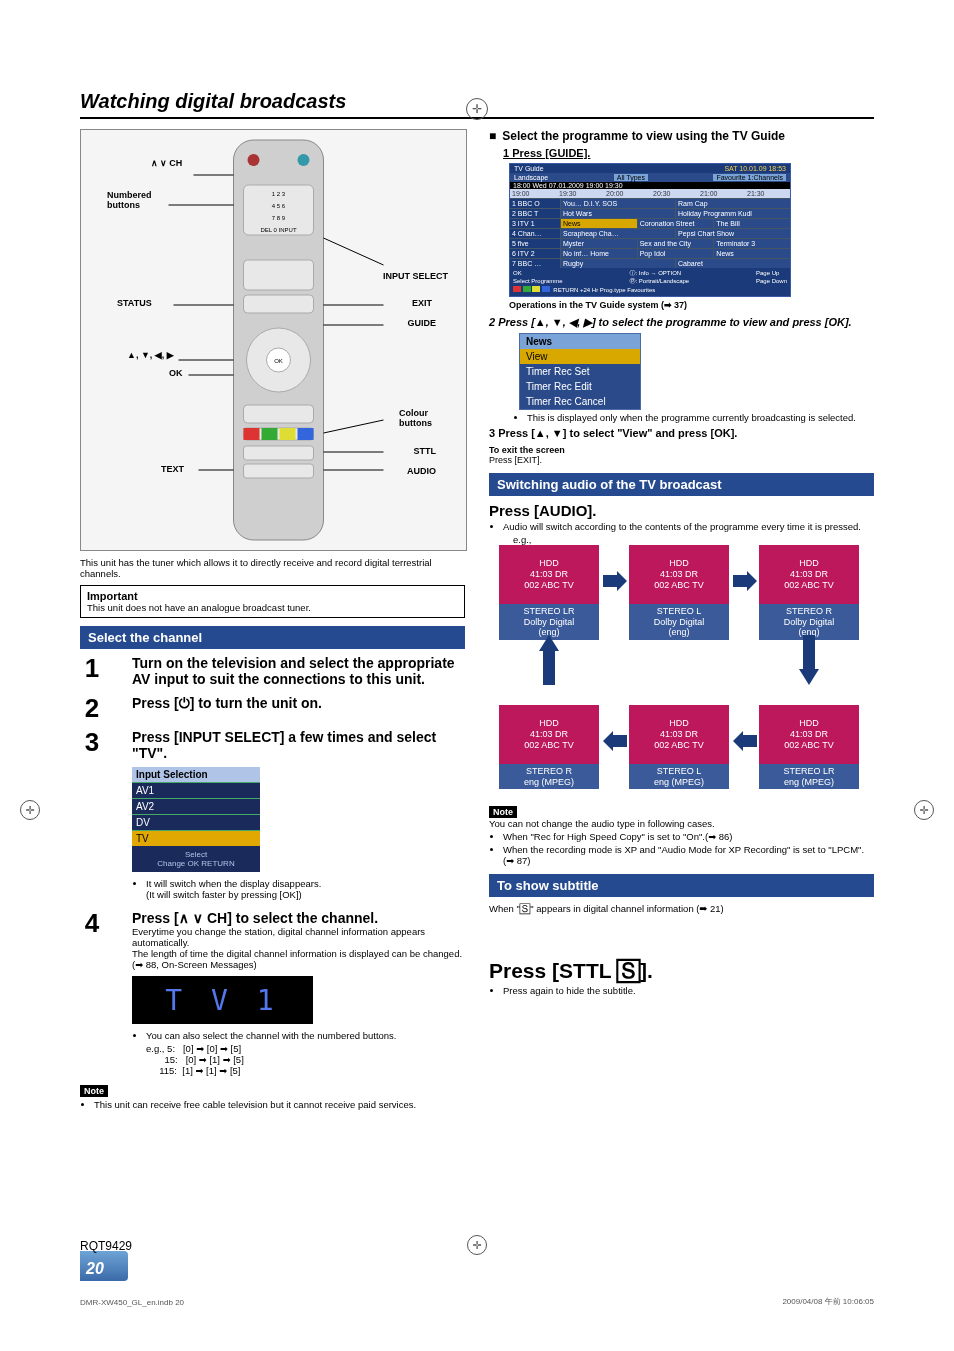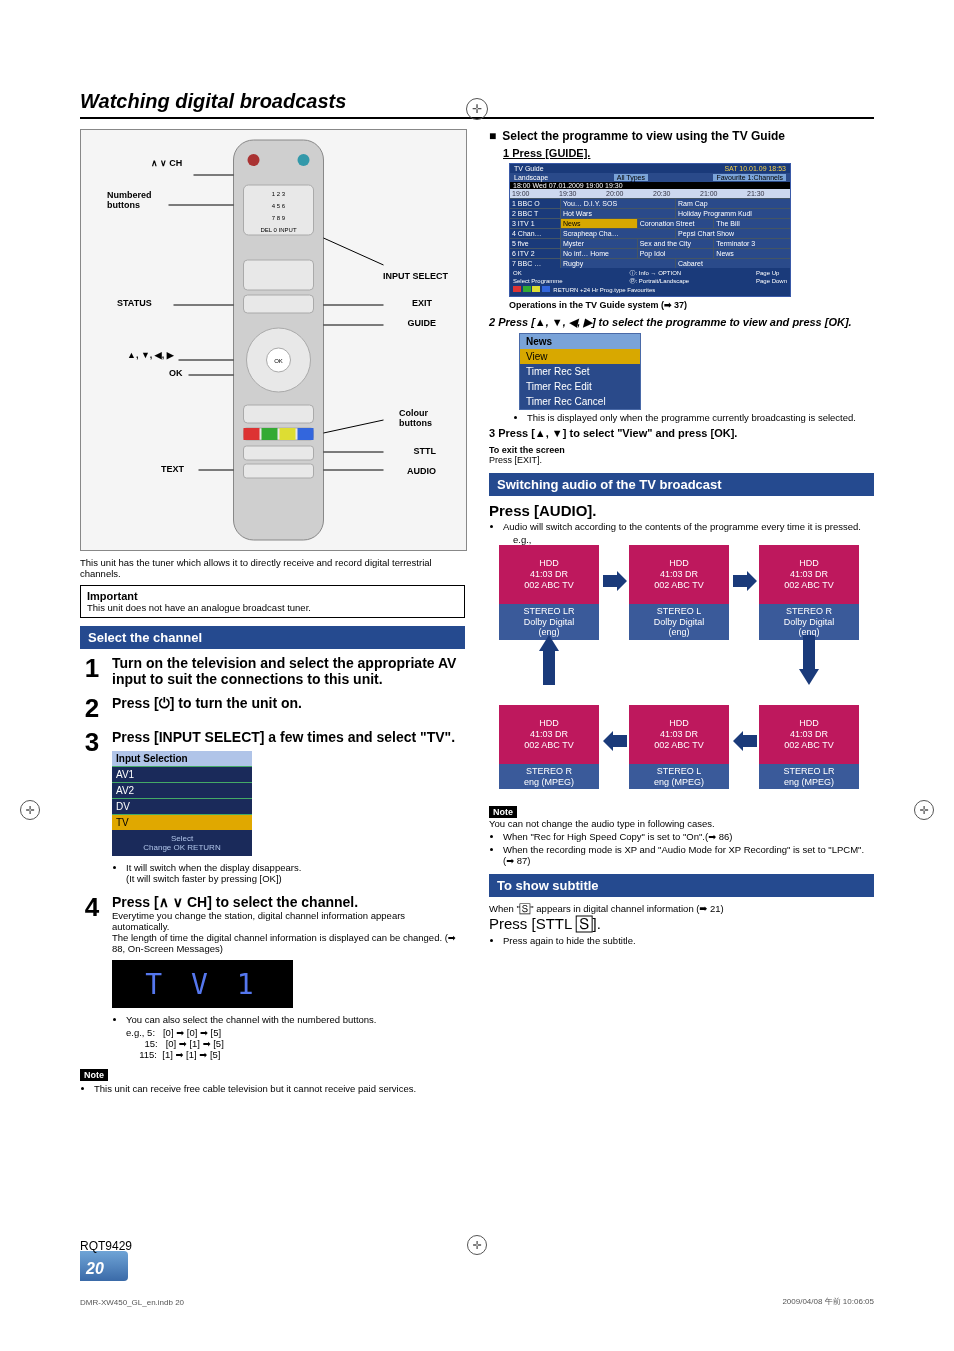--- a/index.html
+++ b/index.html
@@ -41,24 +41,24 @@
 .section-bar {
   background:#254a8f;
   color:#fff;
   font-weight:bold;
   padding:4px 8px;
   margin: 8px 0 6px 0;
   font-size: 13px;
 }
 .step-row { display:flex; gap:8px; margin-bottom:8px; align-items:flex-start; }
 .step-num { font-size:26px; font-weight:bold; width:24px; text-align:center; line-height:1; }
-.step-body { flex:1; }
+.step-body { flex:1;margin-left:20px; }
 .step-head { font-size:14px; font-weight:bold; }
 .input-sel {
-  background:#1a2a5a; color:#fff; width:140px; margin:6px 0; font-size:10px;
+  background:#1a2a5a; color:#fff; width:128px; margin:6px 0; font-size:10px;
 }
 .input-sel .hdr { background:#b0c4e8; color:#000; font-weight:bold; padding:2px 4px; }
 .input-sel .row { border-top:1px solid #4a6; padding:2px 4px; }
 .input-sel .row.sel { background:#e0a800; color:#000; }
 .input-sel .ftr { padding:4px; font-size:8px; text-align:center; color:#b0c4e8; }
 .seg-display { width:181px; height:48px; background:#000; color:#57e; font-family:monospace; font-size:28px; letter-spacing:6px; display:flex; align-items:center; justify-content:center; margin:6px 0; }
 ul.bullets { margin:2px 0; padding-left:14px; }
 ul.bullets li { margin-bottom:2px; }
 .note-tag { display:inline-block; background:#000; color:#fff; font-size:9px; padding:1px 4px; font-weight:bold; }
 .guide-ui {
@@ -435,21 +435,21 @@
     <ul class="bullets small">
       <li>When "Rec for High Speed Copy" is set to "On".(➡ 86)</li>
       <li>When the recording mode is XP and "Audio Mode for XP Recording" is set to "LPCM". (➡ 87)</li>
     </ul>
   </div>
 
   <div class="section-bar">To show subtitle</div>
   <div class="small">
     <span>When "</span><span>🅂</span><span>" appears in digital channel information (➡ 21)</span>
   </div>
-  <div style="font-size:15px; font-weight:normal;">Press [STTL 🅂].</div>
+  <div style="font-size:21px; font-weight:bold;margin-top:44px;">Press [STTL 🅂].</div>
   <ul class="bullets small">
         <li>Press again to hide the subtitle.</li>
       </ul>
 
 </div>
 </div>
 
 <div class="page-badge">
   <span class="rqt">RQT9429</span>
   <span class="num">20</span>

